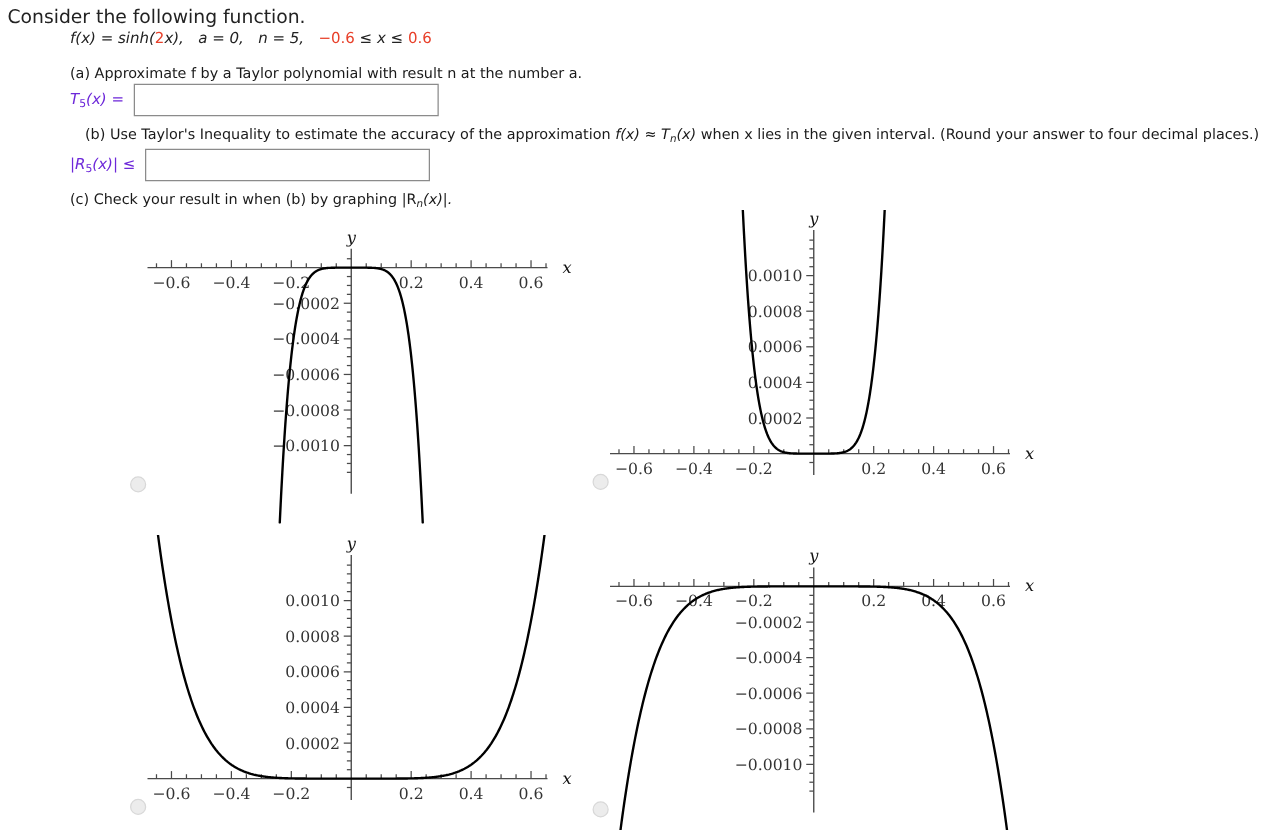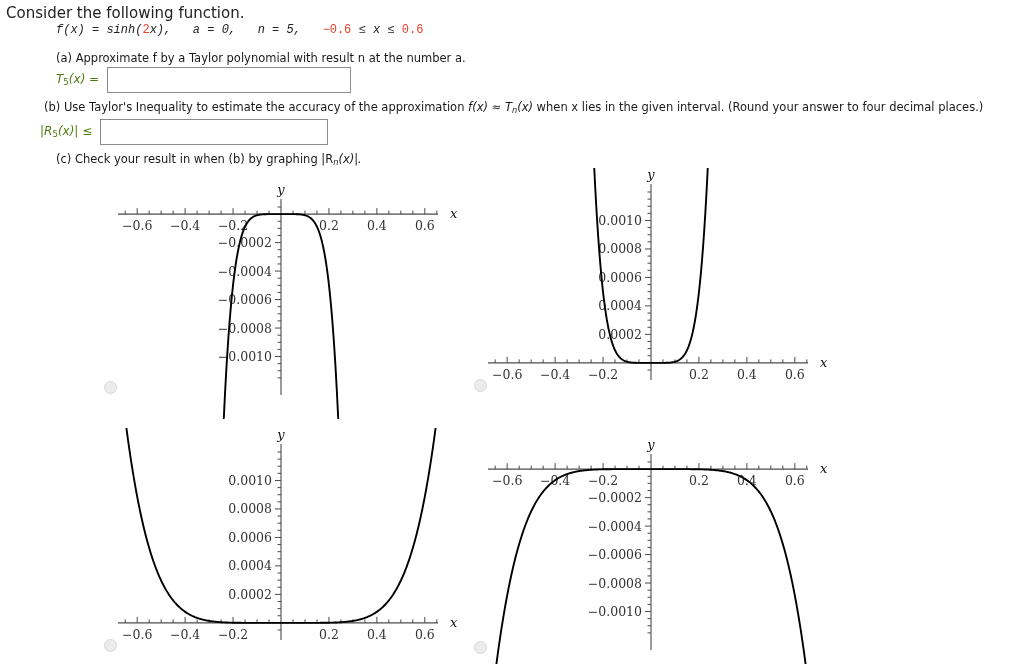--- a/index.html
+++ b/index.html
@@ -23,34 +23,33 @@
     left: 6px; top: 4px;
     font-size: 15px;
     color: #222;
     white-space: nowrap;
   }
   #function-line {
     left: 56px; top: 23px;
     font-size: 12px;
     white-space: nowrap;
     color: #222;
-    font-family: Liberation Mono, monospace;
   }
   .red { color: #e8402a; }
   .mvar { font-style: italic; }
   .sub { font-size: 0.72em; vertical-align: -0.28em; }
 
   #part-a-text { left: 56px; top: 51px; white-space: nowrap; }
-  #part-b-text { left: 44px; top: 100px; white-space: nowrap; }
+  #part-b-text { left: 68px; top: 100px; white-space: nowrap; }
   #part-c-text { left: 56px; top: 152px; white-space: nowrap; }
 
   .answer-row { display: flex; align-items: center; }
   #row-a { left: 56px; top: 67px; }
-  #row-b { left: 40px; top: 119px; }
-  .ans-label { font-size: 12px; white-space: nowrap; margin-right: 8px; color:#4d7c0f; }
+  #row-b { left: 56px; top: 119px; }
+  .ans-label { font-size: 12px; white-space: nowrap; margin-right: 8px; color:#6d28d9; }
   .ans-box {
     width: 228px;
     height: 26px;
     border: 1px solid #8b8b8b;
     background: #ffffff;
     box-sizing: border-box;
     padding: 0 4px;
     font-family: "DejaVu Sans", "Liberation Sans", sans-serif;
     font-size: 12px;
     outline: none;

